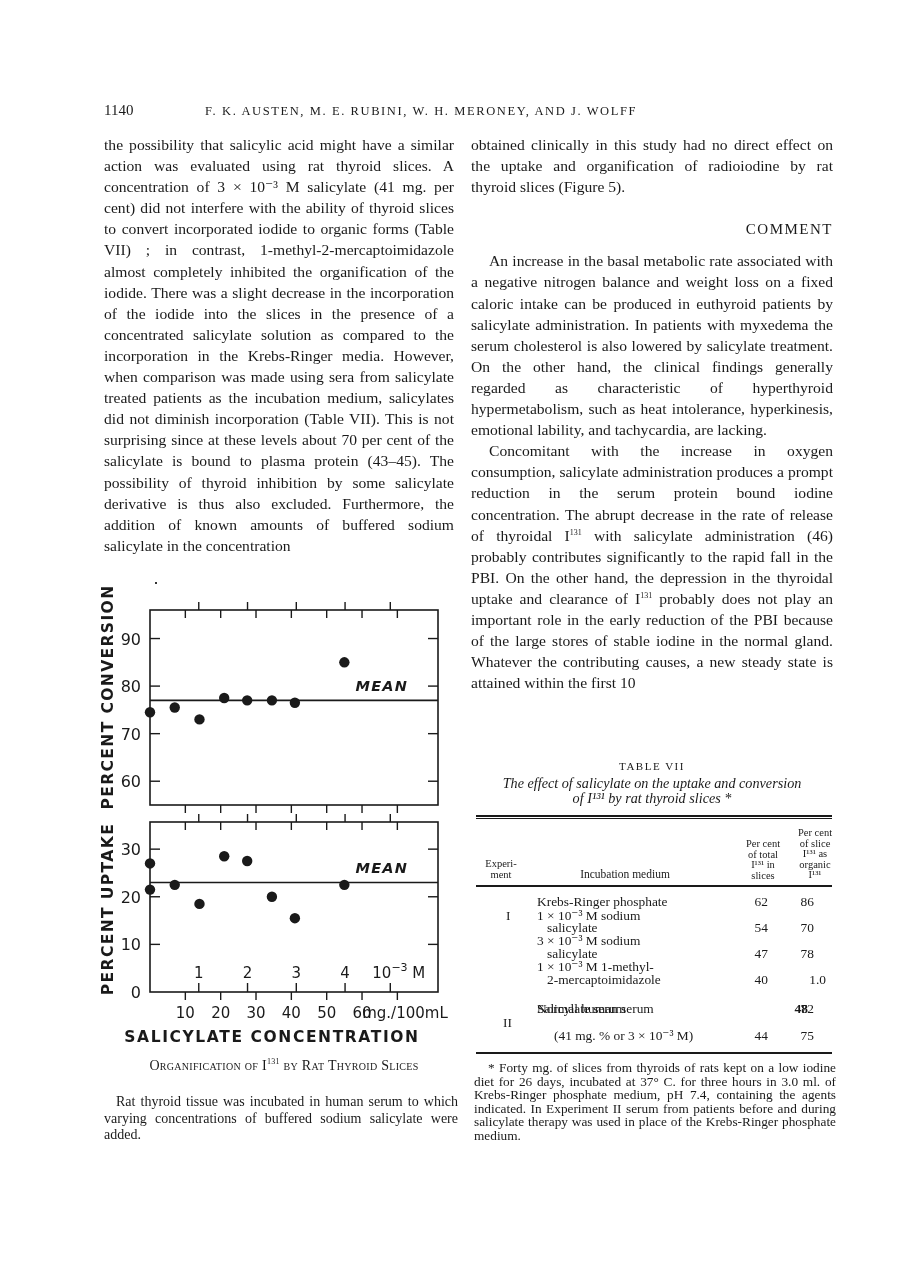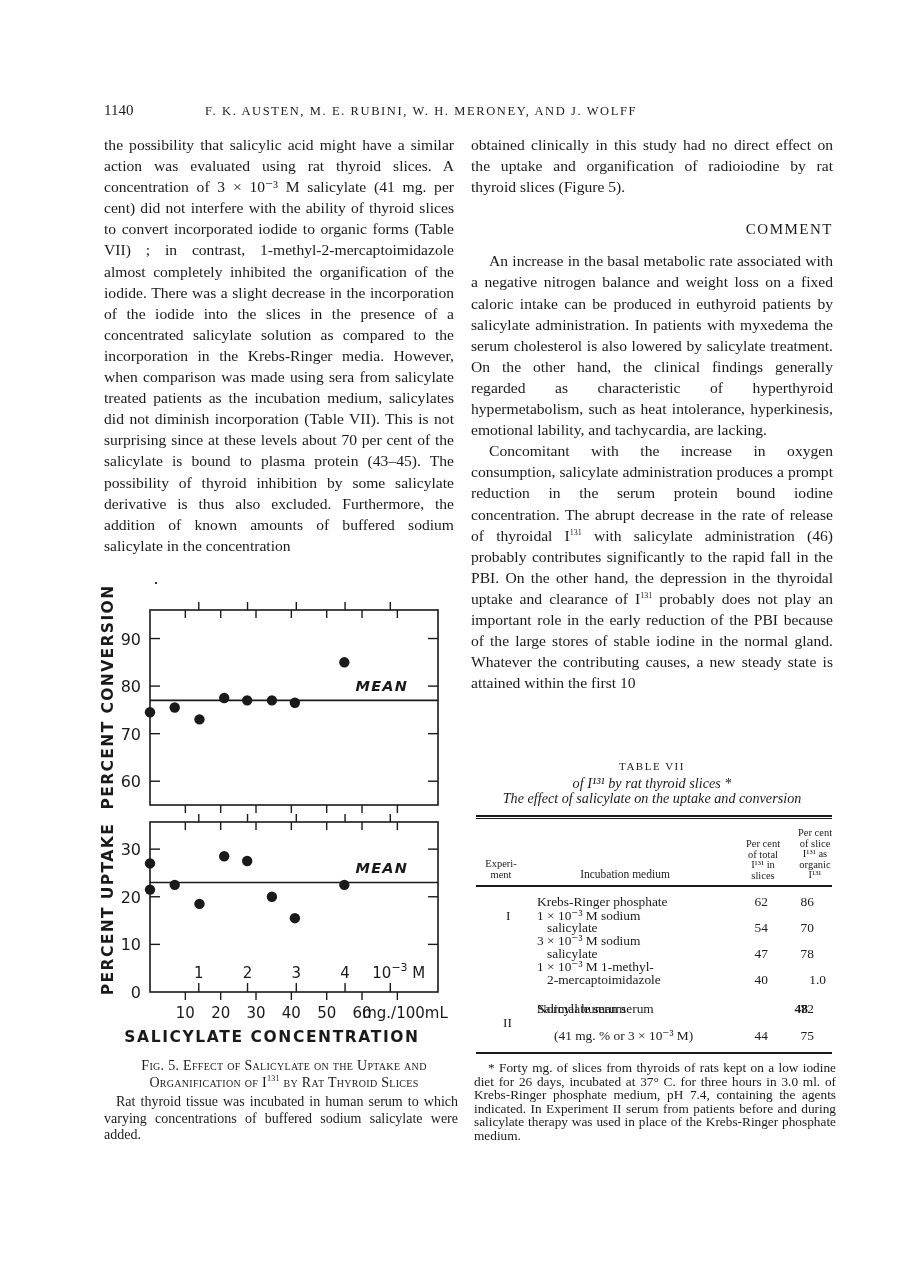--- a/index.html
+++ b/index.html
@@ -153,29 +153,28 @@
       <text x="296.2969325153374" y="978" font-size="15" text-anchor="middle" fill="#1a1a1a">3</text>
       <text x="345.0625766871166" y="978" font-size="15" text-anchor="middle" fill="#1a1a1a">4</text>
       <text x="372.29447852760734" y="978" font-size="15" fill="#1a1a1a">10<tspan dy="-7" font-size="11">−3</tspan><tspan dy="7"> M</tspan></text>
     </g>
   <text id="ylabel-top" font-size="15.5" font-weight="bold" letter-spacing="1.4" fill="#1a1a1a" text-anchor="middle" transform="translate(113,697) rotate(-90)">PERCENT CONVERSION</text>
   <text id="ylabel-bottom" font-size="15.5" font-weight="bold" letter-spacing="1.4" fill="#1a1a1a" text-anchor="middle" transform="translate(113,909) rotate(-90)">PERCENT UPTAKE</text>
   <text id="xlabel" x="272" y="1042" font-size="15.5" font-weight="bold" letter-spacing="1.6" fill="#1a1a1a" text-anchor="middle">SALICYLATE CONCENTRATION</text>
 </svg>
 
 <div class="abs fig-caption">
-  <div>Fig. 5.  Effect of Salicylate on the Uptake and</div>
   <div><span>Organification of I</span><sup>131</sup><span> by Rat Thyroid Slices</span></div>
 </div>
 <div class="abs fig-legend">Rat thyroid tissue was incubated in human serum to which varying concentrations of buffered sodium salicylate were added.</div>
 
 <div class="abs table-title">TABLE VII</div>
 <div class="abs table-caption">
+  <div>The effect of salicylate on the uptake and conversion</div>
   <div>of I¹³¹ by rat thyroid slices *</div>
-  <div>The effect of salicylate on the uptake and conversion</div>
 </div>
 <div class="rule" style="top:815px;height:2px;"></div>
 <div class="rule" style="top:818px;height:1px;"></div>
 
 <div class="th" style="left:478px;top:859px;width:46px;">
   <div>Experi-</div>
   <div>ment</div>
 </div>
 <div class="th" style="left:560px;top:869px;width:130px;font-size:11.5px;">Incubation medium</div>
 <div class="th" style="left:738px;top:839px;width:50px;">

